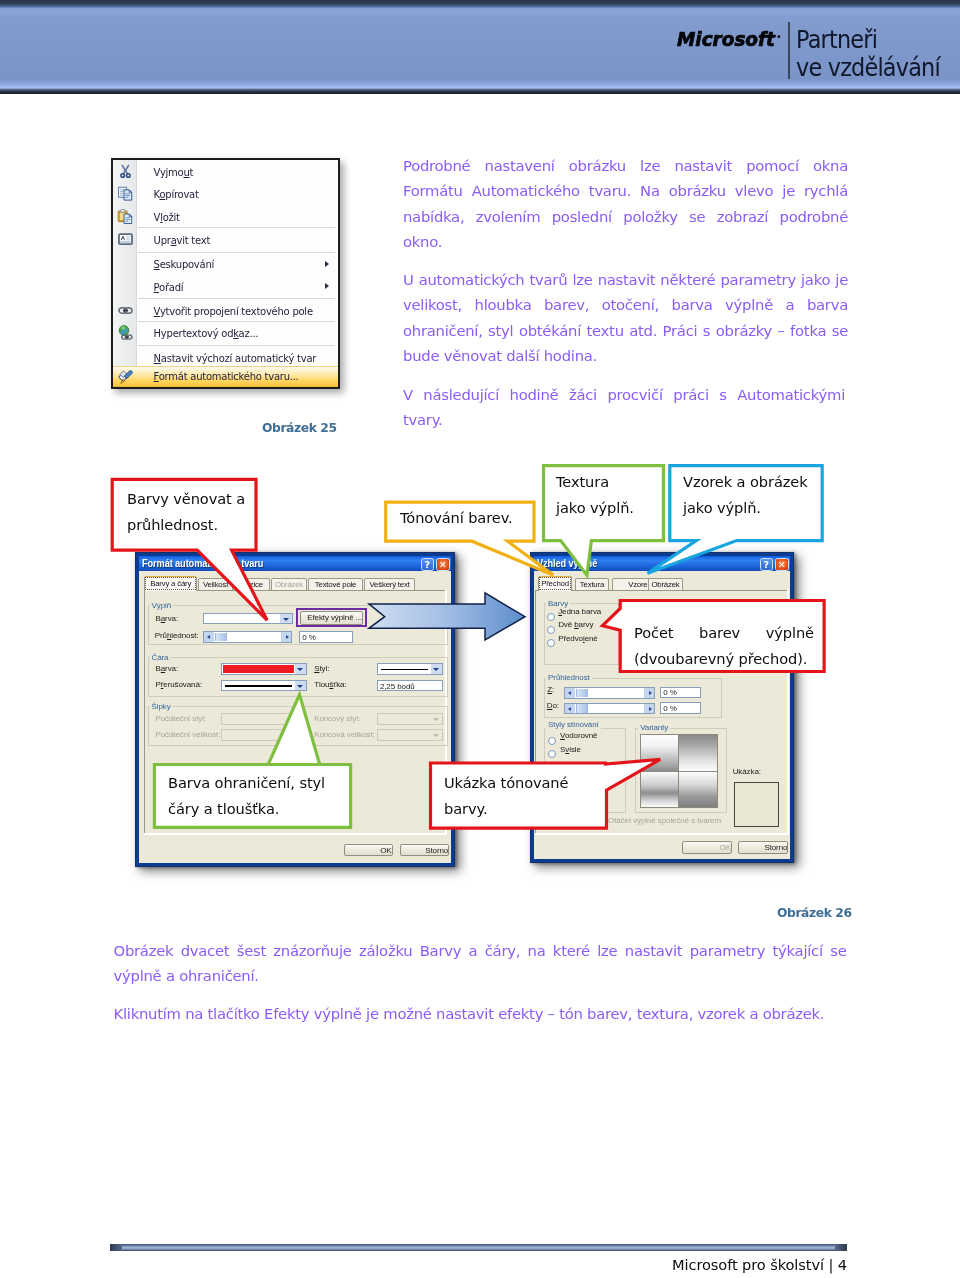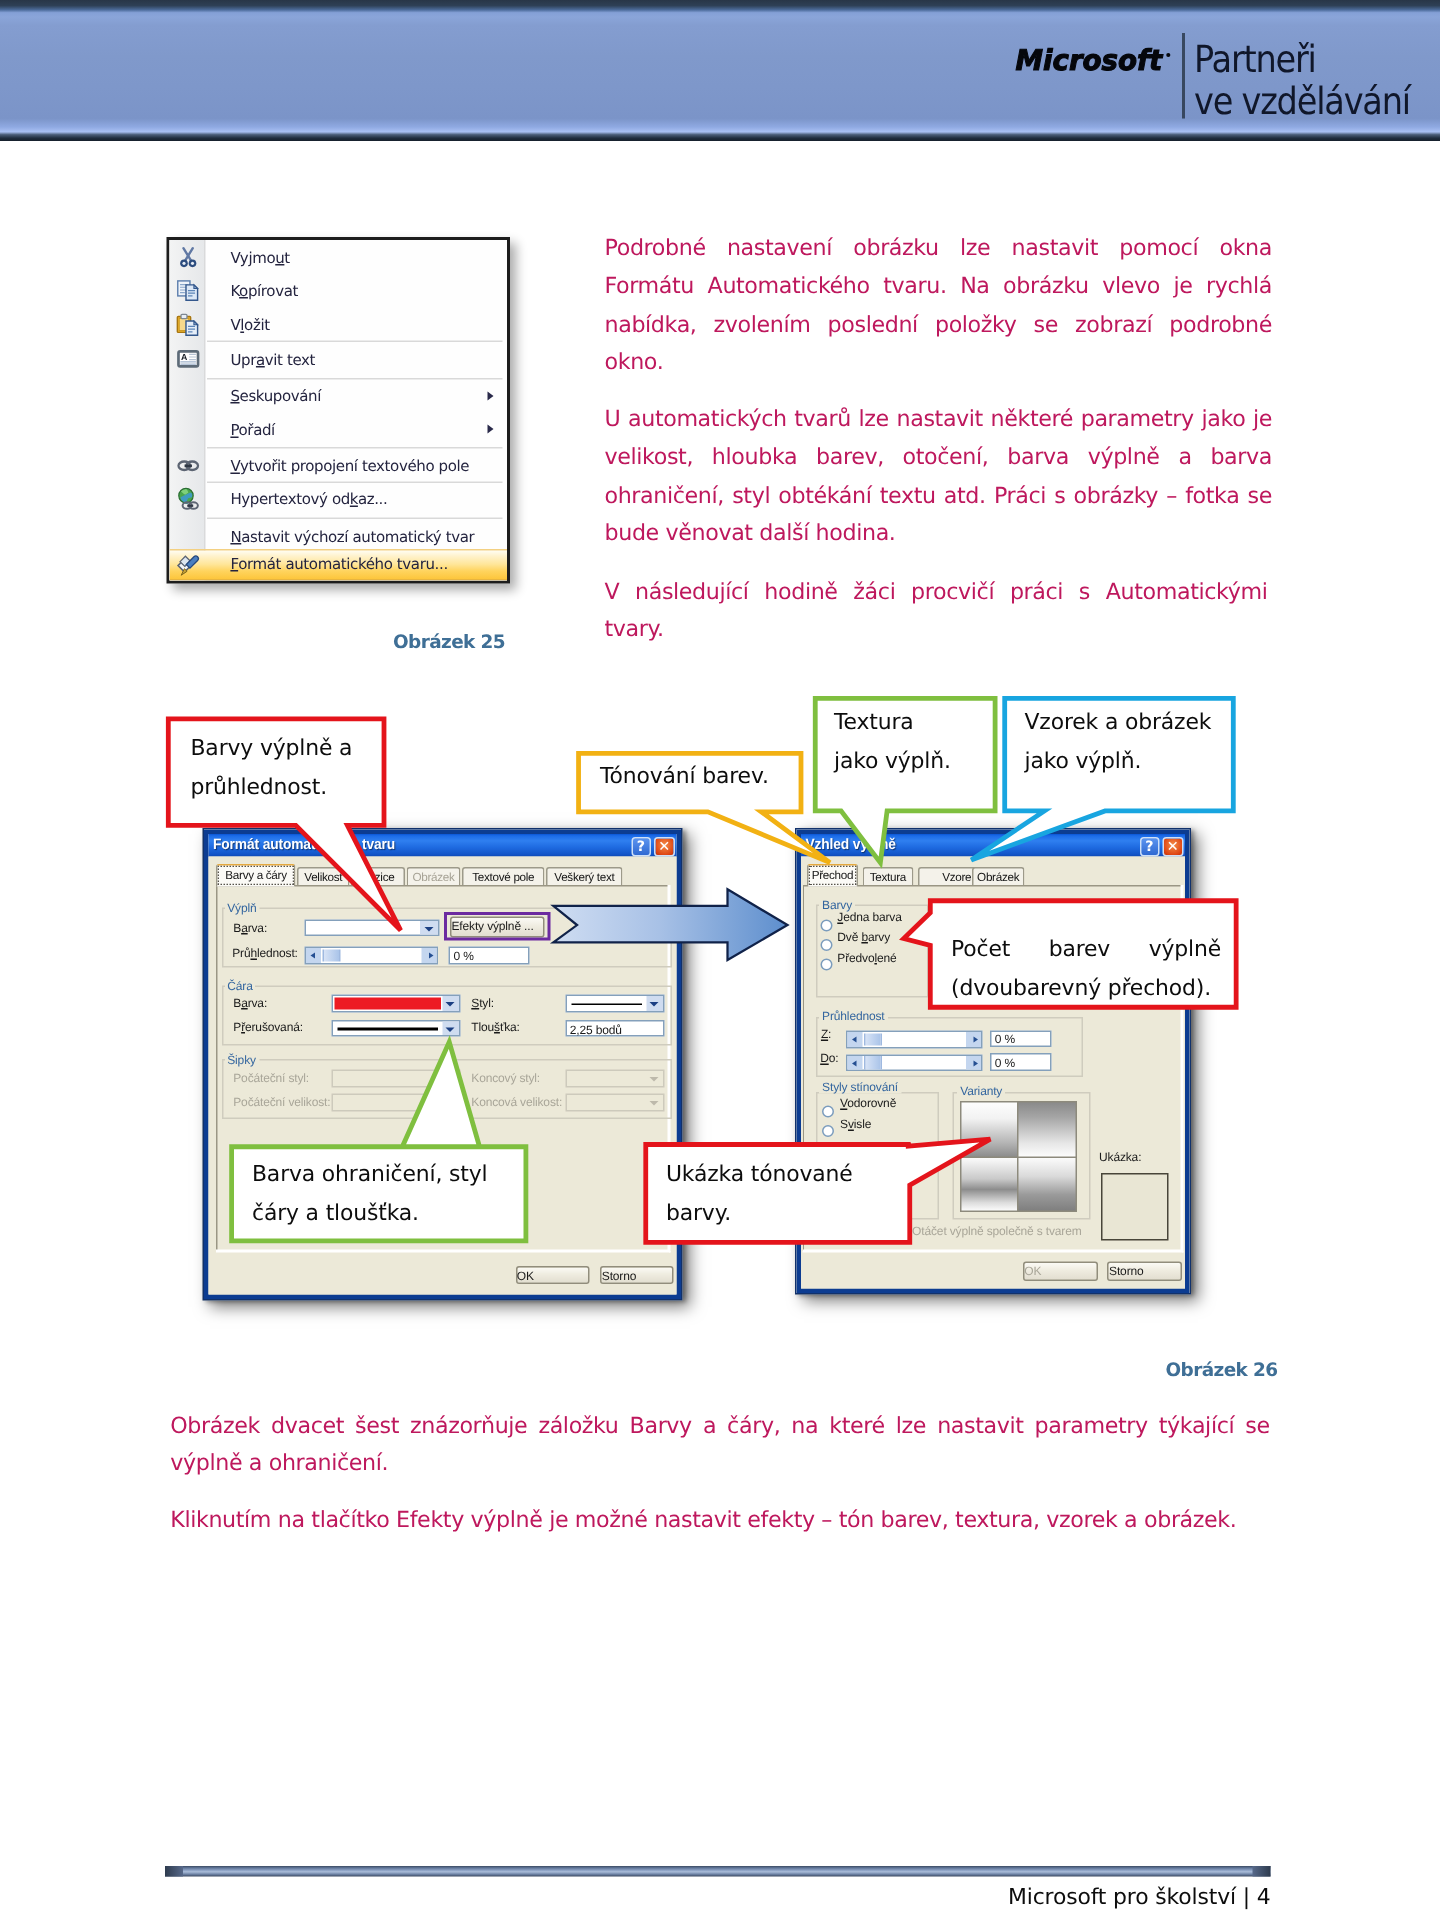--- a/index.html
+++ b/index.html
@@ -16,21 +16,21 @@
   .banner-logo{position:absolute;left:677px;top:29.5px;}
   .ms-wordmark{display:block;height:22.5px;width:104px;overflow:visible;}
   .banner-sep{position:absolute;left:788px;top:22px;width:2px;height:57px;background:#2c3a4c;opacity:.85;}
   .banner-lines{position:absolute;left:796px;top:26px;color:#10172a;font-size:25px;line-height:28px;
     white-space:nowrap;font-family:"DejaVu Sans",sans-serif;font-weight:400;letter-spacing:-0.9px;
     transform:scaleX(0.895);transform-origin:0 0;}
 
 
   
   .bodytext{position:absolute;font-family:"DejaVu Sans",sans-serif;font-size:14.8px;
-    line-height:25.4px;color:#be185d;text-align:justify;letter-spacing:-0.26px;}
+    line-height:25.4px;color:#8b5cf6;text-align:justify;letter-spacing:-0.26px;}
   .para-right{left:403px;width:445px;}
   .fig-caption{position:absolute;font-family:"DejaVu Sans",sans-serif;font-size:12.3px;
     font-weight:bold;color:#3f6f96;letter-spacing:-0.4px;white-space:nowrap;}
 
   
   .shot{position:absolute;left:110px;top:548px;width:740px;height:330px;}
   .shot-bg{position:absolute;left:0;top:0;width:740px;height:330px;background:#ffffff;}
 
   
   .xpdlg{position:absolute;background:#ece9d8;border:1px solid #11316b;box-sizing:border-box;
@@ -80,21 +80,21 @@
   .slider .sbtn{position:absolute;top:0;bottom:0;width:10px;background:#c4d6ef;}
   .slider .sbtn.l{left:0;} .slider .sbtn.r{right:0;}
   .slider .sbtn:after{content:"";position:absolute;top:2.6px;border-top:2.4px solid transparent;
     border-bottom:2.4px solid transparent;}
   .slider .sbtn.l:after{left:2.5px;border-right:3.2px solid #254f92;}
   .slider .sbtn.r:after{right:2.5px;border-left:3.2px solid #254f92;}
   .slider .sthumb{position:absolute;left:10.5px;top:0.5px;width:10px;bottom:0.5px;
     background:linear-gradient(to right,#d7e3f6,#aac4e9);
     border-left:1px solid #9fb9e0;border-right:1px solid #9fb9e0;}
   .xpbtn{position:absolute;height:12.5px;background:linear-gradient(to bottom,#fbfaf5,#efece0 45%,#e2ded0);
-    border:1px solid #918d7c;border-radius:2px;font-size:8px;color:#1a1a1a;text-align:left;
+    border:1px solid #918d7c;border-radius:2px;font-size:8px;color:#1a1a1a;text-align:right;
     line-height:11px;font-family:"Liberation Sans",sans-serif;box-sizing:border-box;letter-spacing:-0.1px;}
   .xpbtn.dis{color:#a9a699;}
   .radio{position:absolute;width:8px;height:8px;border-radius:50%;background:#fff;
     border:1px solid #7b9cbd;box-sizing:border-box;}
 
   
   .callout{position:absolute;}
   .callout svg{position:absolute;left:0;top:0;overflow:visible;}
   .callout-text{position:absolute;font-family:"DejaVu Sans",sans-serif;color:#0d0d0d;
     font-size:14.6px;line-height:26px;white-space:pre-line;letter-spacing:-0.1px;}
@@ -324,21 +324,21 @@
       <path d="M543.5 465.6 H663.4 V540.6 H591.4 L586.9 575.1 L560.7 540.6 H543.5 Z" fill="#ffffff" stroke="#7fbf3f" stroke-width="3.2" stroke-linejoin="miter"></path>
 
       <path d="M669.8 465.6 H822.2 V540.6 H736.7 L647.5 573.3 L696.3 540.6 H669.8 Z" fill="#ffffff" stroke="#18a5e0" stroke-width="3.2" stroke-linejoin="miter"></path>
 
       <path d="M824.1 600.5 V671.5 H620.2 V630.2 L602.5 625.7 L620.2 608.5 V600.5 Z" fill="#ffffff" stroke="#e4141b" stroke-width="3.2" stroke-linejoin="miter"></path>
 
       <path d="M154.4 764.5 H350.6 V827.3 H154.4 V764.5 H268.2 L299.5 694.6 L319.7 764.5 Z" fill="#ffffff" stroke="#7fbf3f" stroke-width="3.2" stroke-linejoin="miter"></path>
 
       <path d="M430.5 763.0 H605.5 V764.1 L660.2 759.4 L606.5 790.1 V828.2 H430.5 Z" fill="#ffffff" stroke="#e4141b" stroke-width="3.2" stroke-linejoin="miter"></path>
     </svg>
-    <div class="callout-text" style="left:127px;top:486px;width:135px">Barvy výplně a
+    <div class="callout-text" style="left:127px;top:486px;width:135px">Barvy věnovat a
 průhlednost.</div>
     <div class="callout-text" style="left:400px;top:505px;width:140px;white-space:nowrap">Tónování barev.</div>
     <div class="callout-text" style="left:556px;top:469px;width:105px">Textura
 jako výplň.</div>
     <div class="callout-text" style="left:683px;top:469px;width:135px">Vzorek a obrázek
 jako výplň.</div>
     <div class="callout-text" style="left:634px;top:620px;width:180px;text-align:justify"><span style="display:block;text-align:justify;text-align-last:justify">Počet barev výplně</span><span style="display:block">(dvoubarevný přechod).</span></div>
     <div class="callout-text" style="left:168px;top:770px;width:180px">Barva ohraničení, styl
 čáry a tloušťka.</div>
     <div class="callout-text" style="left:444px;top:770px;width:160px">Ukázka tónované

